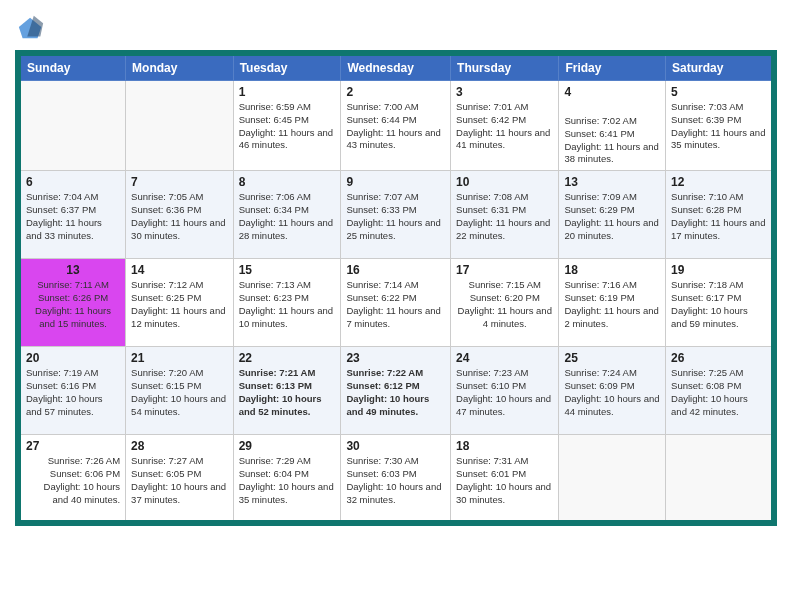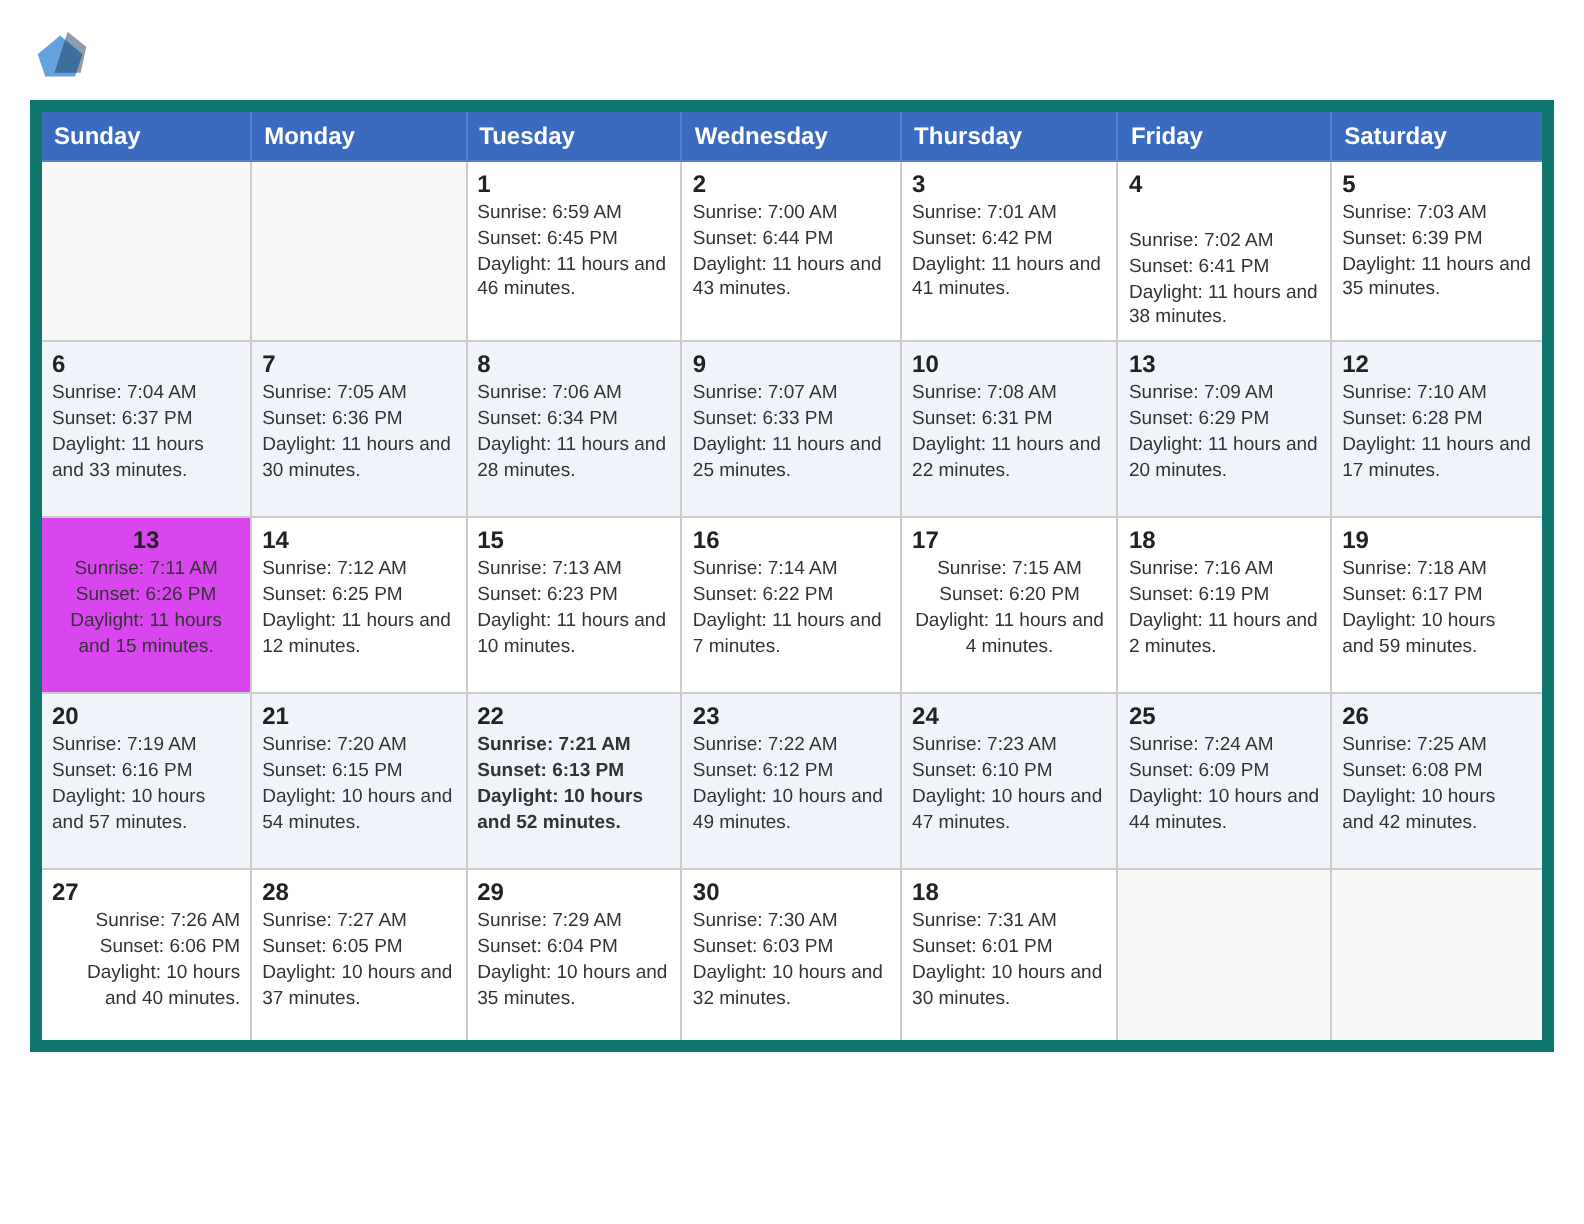--- a/index.html
+++ b/index.html
@@ -270,21 +270,21 @@
 Daylight: 10 hours and 54 minutes.</div>
           </td>
           <td style="background: rgb(240, 244, 250);">
             <span class="day-number">22</span>
             <div class="cell-text" style="white-space: pre-line; font-weight: bold;">Sunrise: 7:21 AM
 Sunset: 6:13 PM
 Daylight: 10 hours and 52 minutes.</div>
           </td>
           <td style="background: rgb(240, 244, 250);">
             <span class="day-number">23</span>
-            <div class="cell-text" style="white-space: pre-line;">Sunrise: 7:22 AM
+            <div class="cell-text" style="white-space: pre-line; font-weight: bold;">Sunrise: 7:22 AM
 Sunset: 6:12 PM
 Daylight: 10 hours and 49 minutes.</div>
           </td>
           <td style="background: rgb(240, 244, 250);">
             <span class="day-number">24</span>
             <div class="cell-text" style="white-space: pre-line;">Sunrise: 7:23 AM
 Sunset: 6:10 PM
 Daylight: 10 hours and 47 minutes.</div>
           </td>
           <td style="background: rgb(240, 244, 250);">

